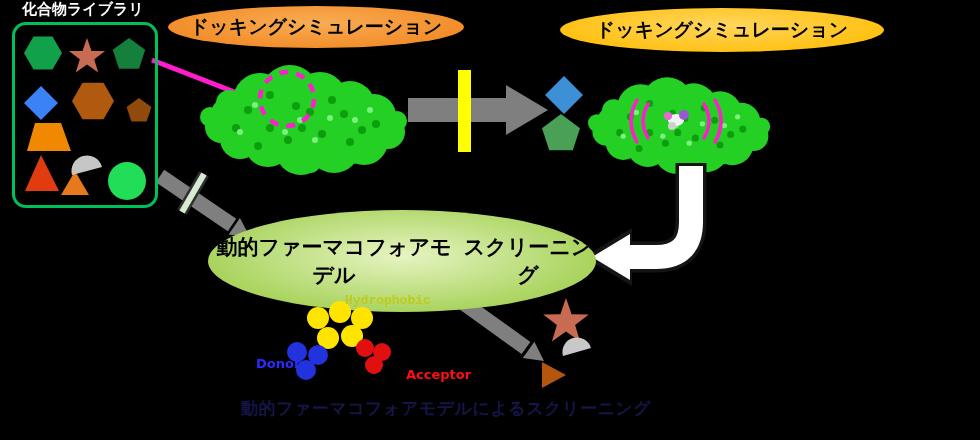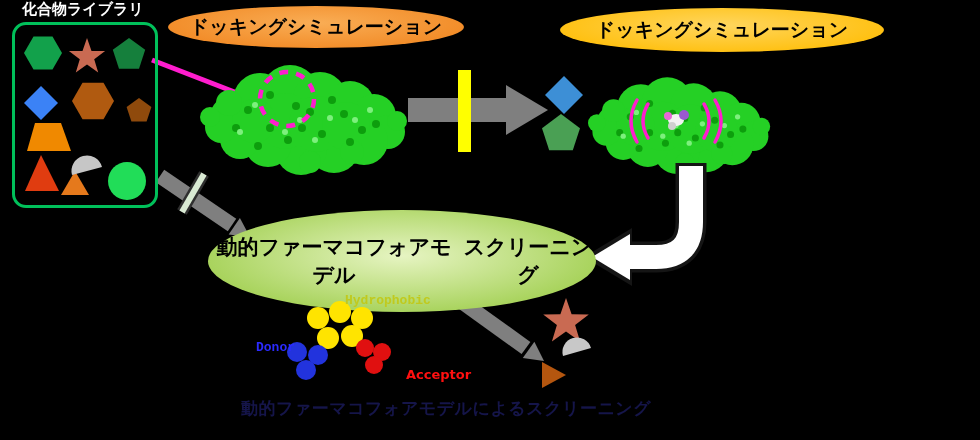--- a/index.html
+++ b/index.html
@@ -20,21 +20,21 @@
     font-size:21px; line-height:28px;
     background: radial-gradient(ellipse at 50% 45%, #e6f4c2 0%, var(--screening-bg,#a8d35c) 72%, #8cc63f 100%); }
 
   #library-box { position:absolute; left:12px; top:22px; width:146px; height:186px;
     border:3px solid var(--library-border,#00c05a); border-radius:14px; z-index:2; background:transparent; }
   #library-title { position:absolute; left:22px; top:0px; color:#ffffff; font-size:15px;
     font-weight:bold; z-index:3; white-space:nowrap; }
 
   .ph-label { position:absolute; font-weight:bold; font-size:13px; z-index:4; white-space:nowrap; }
   #hydrophobic-label { left:345px; top:293px; color:var(--hydrophobic-label,#c0ca1e);font-family:Liberation Mono, monospace; }
-  #donor-label { left:256px; top:340px; color:var(--donor-label,#2b2bff);font-family:Liberation Mono, monospace; }
+  #donor-label { left:256px; top:356px; color:var(--donor-label,#2b2bff); }
   #acceptor-label { left:386px; top:367px; color:var(--acceptor-label,#ff1010);margin-left:20px; }
 
   #figure-caption { position:absolute; left:212px; top:397px; color:var(--caption-color,#15154a);
     font-size:17px; font-weight:bold; z-index:4; letter-spacing:0.5px; white-space:nowrap;margin-left:29px; }
 </style>
 </head>
 <body>
 
 <div id="canvas">
 

